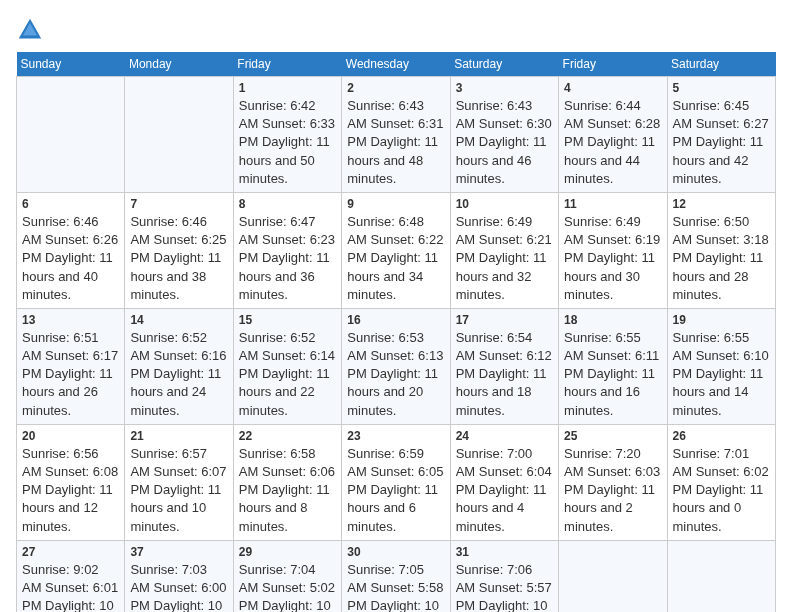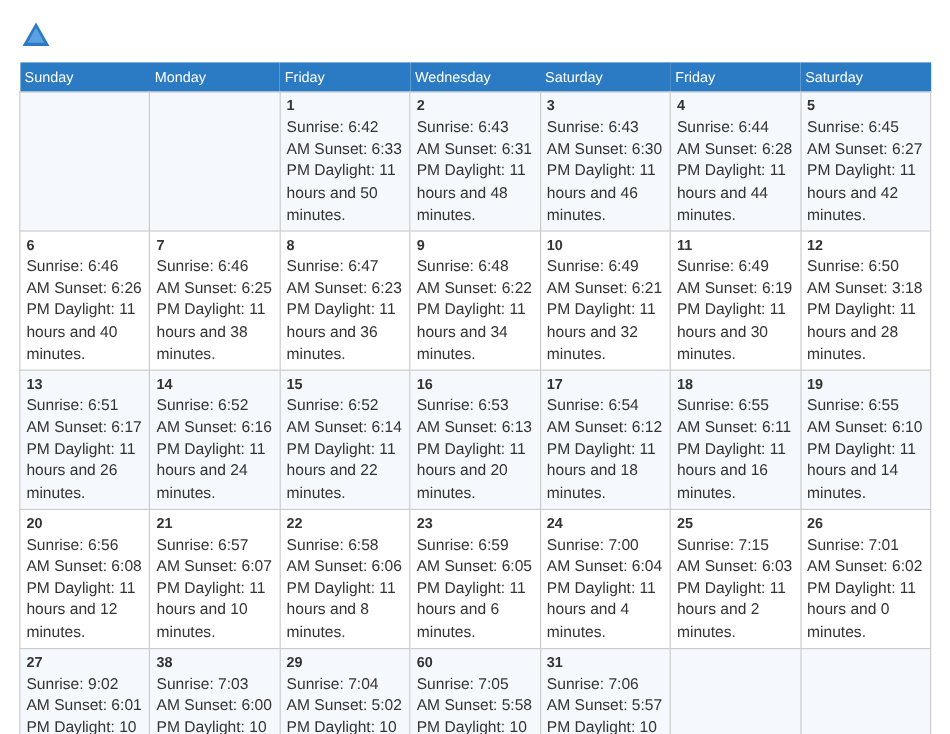--- a/index.html
+++ b/index.html
@@ -270,52 +270,52 @@
 Daylight: 11 hours and 6 minutes.</div>
         </td>
         <td>
           <span class="day-num">24</span>
           <div class="cell-content">Sunrise: 7:00 AM
 Sunset: 6:04 PM
 Daylight: 11 hours and 4 minutes.</div>
         </td>
         <td>
           <span class="day-num">25</span>
-          <div class="cell-content">Sunrise: 7:15 AM
+          <div class="cell-content">Sunrise: 7:20 AM
 Sunset: 6:03 PM
 Daylight: 11 hours and 2 minutes.</div>
         </td>
         <td>
           <span class="day-num">26</span>
           <div class="cell-content">Sunrise: 7:01 AM
 Sunset: 6:02 PM
 Daylight: 11 hours and 0 minutes.</div>
         </td>
       </tr>
       <tr>
         <td>
           <span class="day-num">27</span>
           <div class="cell-content">Sunrise: 9:02 AM
 Sunset: 6:01 PM
 Daylight: 10 hours and 58 minutes.</div>
         </td>
         <td>
-          <span class="day-num">38</span>
+          <span class="day-num">37</span>
           <div class="cell-content">Sunrise: 7:03 AM
 Sunset: 6:00 PM
 Daylight: 10 hours and 56 minutes.</div>
         </td>
         <td>
           <span class="day-num">29</span>
           <div class="cell-content">Sunrise: 7:04 AM
 Sunset: 5:02 PM
 Daylight: 10 hours and 54 minutes.</div>
         </td>
         <td>
-          <span class="day-num">60</span>
+          <span class="day-num">30</span>
           <div class="cell-content">Sunrise: 7:05 AM
 Sunset: 5:58 PM
 Daylight: 10 hours and 53 minutes.</div>
         </td>
         <td>
           <span class="day-num">31</span>
           <div class="cell-content">Sunrise: 7:06 AM
 Sunset: 5:57 PM
 Daylight: 10 hours and 51 minutes.</div>
         </td>

